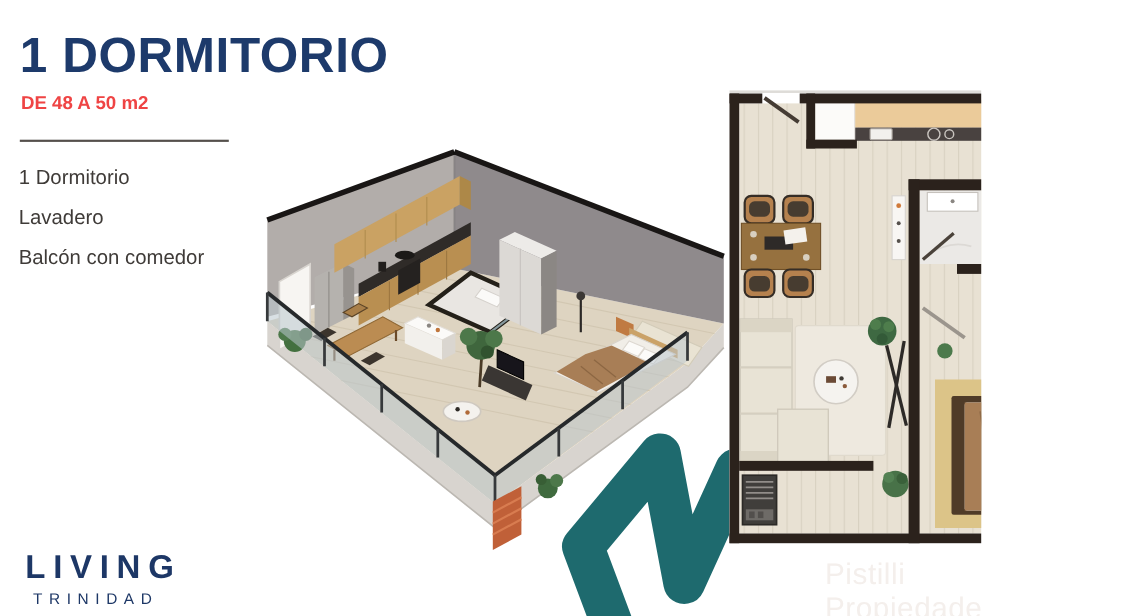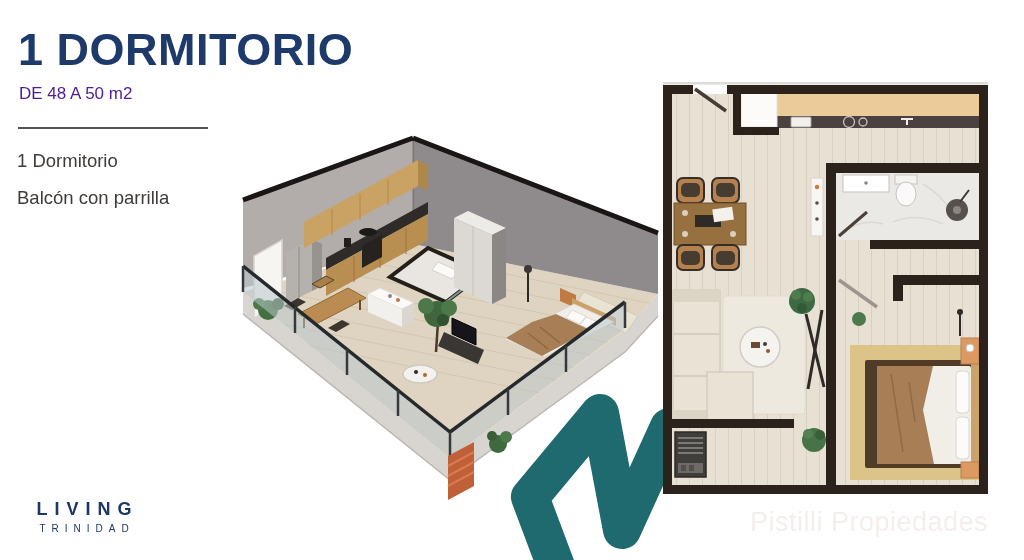--- a/index.html
+++ b/index.html
@@ -1,43 +1,44 @@
 <!DOCTYPE html>
 <html><head>
 <meta charset="utf-8">
 <style>
   html,body{margin:0;padding:0;background:#ffffff;}
-  .page{position:relative;width:1024px;height:560px;overflow:hidden;background:#ffffff;
+  .page{position:relative;width:892px;height:560px;overflow:hidden;background:#ffffff;
         font-family:"Liberation Sans", sans-serif;}
   .title{position:absolute;left:18px;top:24px;font-size:45px;font-weight:700;
          color:#1d3a6b;letter-spacing:0.5px;}
-  .subtitle{position:absolute;left:19px;top:84px;font-size:17px;color:#4c1d95;}
+  .subtitle{position:absolute;left:19px;top:84px;font-size:17px;color:#ef4444;font-weight:bold;}
   .divider{position:absolute;left:18px;top:127px;width:190px;height:2px;background:#55504c;}
   .features{position:absolute;left:17px;top:143px;list-style:none;margin:0;padding:0;}
   .features li{font-size:18.5px;color:#3f3b38;height:36.5px;line-height:36.5px;}
   .brand{position:absolute;left:16px;top:499px;width:136px;text-align:center;}
-  .brand-name{font-size:18px;font-weight:800;color:#1d3766;letter-spacing:7px;margin-left:7px;}
-  .brand-sub{font-size:10px;font-weight:500;color:#1d3766;letter-spacing:6px;margin-top:3px;margin-left:6px;}
+  .brand-name{font-size:30px;font-weight:800;color:#1d3766;letter-spacing:7px;margin-left:7px;}
+  .brand-sub{font-size:14px;font-weight:500;color:#1d3766;letter-spacing:6px;margin-top:3px;margin-left:6px;}
   .watermark{position:absolute;left:750px;top:507px;font-size:27px;color:#f4efec;
              letter-spacing:0.5px;z-index:6;}
   .zigzag{position:absolute;left:470px;top:385px;width:220px;height:175px;z-index:1;}
   .iso{position:absolute;left:232px;top:126px;width:436px;height:376px;z-index:2;}
   .plan{position:absolute;left:663px;top:82px;width:325px;height:412px;z-index:3;background:#ffffff;}
 </style>
 </head>
 <body>
 
 <div class="page">
 
   <div class="title">1 DORMITORIO</div>
   <div class="subtitle">DE 48 A 50 m2</div>
   <div class="divider"></div>
   <ul class="features">
     <li>1 Dormitorio</li>
-    <li>Balcón con parrilla</li>
+    <li>Lavadero</li>
+    <li>Balcón con comedor</li>
   </ul>
 
   <div class="brand">
     <div class="brand-name">LIVING</div>
     <div class="brand-sub">TRINIDAD</div>
   </div>
 
   <svg class="zigzag" viewBox="0 0 220 175" preserveAspectRatio="none">
     <polyline points="90,192 60,112 130,28 152,145 199,42" fill="none" stroke="#1e6a6e" stroke-width="38" stroke-linecap="round" stroke-linejoin="round"></polyline>
   </svg>

